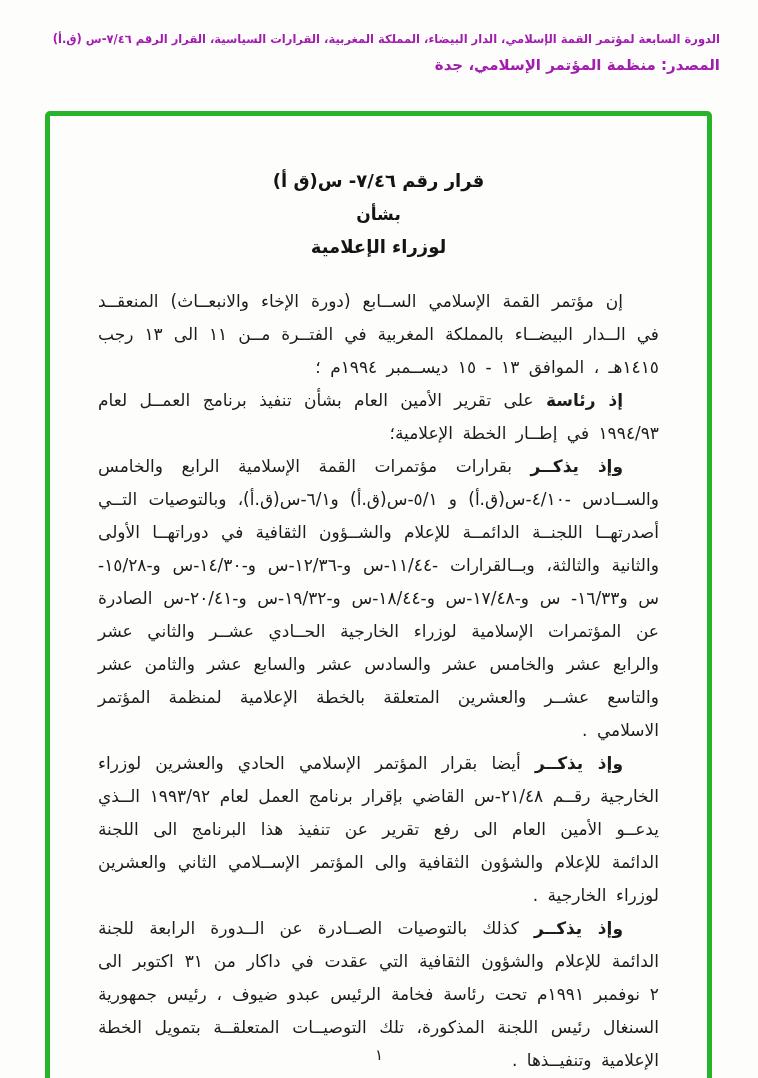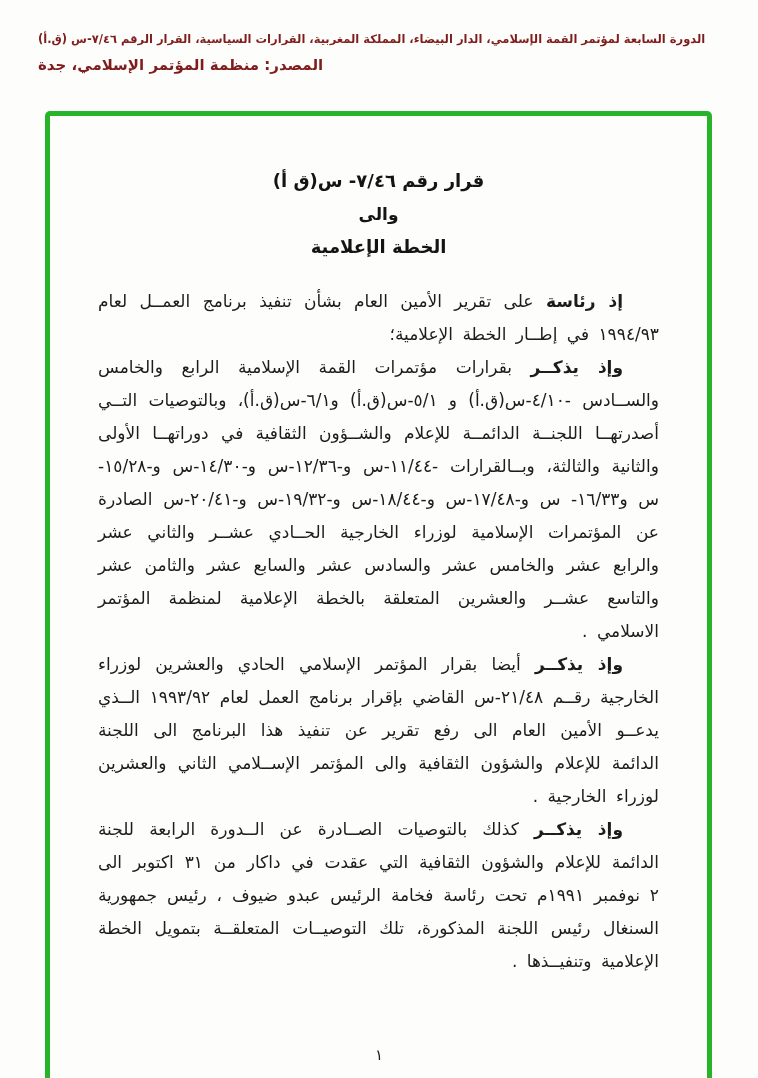--- a/index.html
+++ b/index.html
@@ -8,21 +8,21 @@
     position:relative;
     width:758px; height:1078px;
     margin:0 auto;
     background:#fdfdfb;
     font-family:"DejaVu Sans", sans-serif;
     color:var(--ink, #1b1b1b);
     overflow:hidden;
   }
   .doc-header {
     position:absolute; top:32px; left:38px; right:38px;
-    text-align:left; direction:rtl; color:#7f1d1d;
+    text-align:right; direction:rtl; color:#a21caf;
   }
   .header-line1 { font-size:11.5px; font-weight:bold; letter-spacing:.1px; }
   .header-line2 { font-size:15px; font-weight:bold; margin-top:10px; }
   .green-frame {
     position:absolute; left:45px; top:111px;
     width:667px; height:1038px;
     background:#fdfdfc;
     border:5px solid var(--frame-green, #27b42a);
     border-radius:5px;
     overflow:hidden;
@@ -60,25 +60,26 @@
   <header class="doc-header">
     <div class="header-line1">الدورة السابعة لمؤتمر القمة الإسلامي، الدار البيضاء، المملكة المغربية، القرارات السياسية، القرار الرقم ٧/٤٦-س (ق.أ)</div>
     <div class="header-line2">المصدر:  منظمة المؤتمر الإسلامي، جدة</div>
   </header>
 
   <div class="green-frame">
     <div class="doc-content" dir="rtl">
 
       <div class="title-block">
         <div class="title-line1">قرار رقم ٧/٤٦- س(ق أ)</div>
-        <div class="title-line2">والى</div>
-        <div class="title-line3">الخطة الإعلامية</div>
+        <div class="title-line2">بشأن</div>
+        <div class="title-line3">لوزراء الإعلامية</div>
       </div>
 
       <div class="paragraphs">
+        <p><strong class="lead"></strong><span>إن مؤتمر القمة الإسلامي الســابع (دورة الإخاء والانبعــاث) المنعقــد في الــدار البيضــاء بالمملكة المغربية في الفتــرة مــن ١١ الى ١٣ رجب ١٤١٥هـ ، الموافق ١٣ - ١٥ ديســمبر ١٩٩٤م ؛</span></p>
         <p><strong class="lead">إذ رئاسة</strong><span> على تقرير الأمين العام بشأن تنفيذ برنامج العمــل لعام ١٩٩٤/٩٣ في إطــار الخطة الإعلامية؛</span></p>
         <p><strong class="lead">وإذ يذكــر</strong><span> بقرارات مؤتمرات القمة الإسلامية الرابع والخامس والســادس -٤/١٠-س(ق.أ) و ٥/١-س(ق.أ) و٦/١-س(ق.أ)، وبالتوصيات التــي أصدرتهــا اللجنــة الدائمــة للإعلام والشــؤون الثقافية في دوراتهــا الأولى والثانية والثالثة، وبــالقرارات -١١/٤٤-س و-١٢/٣٦-س و-١٤/٣٠-س و-١٥/٢٨-س و١٦/٣٣- س و-١٧/٤٨-س و-١٨/٤٤-س و-١٩/٣٢-س و-٢٠/٤١-س الصادرة عن المؤتمرات الإسلامية لوزراء الخارجية الحــادي عشــر والثاني عشر والرابع عشر والخامس عشر والسادس عشر والسابع عشر والثامن عشر والتاسع عشــر والعشرين المتعلقة بالخطة الإعلامية لمنظمة المؤتمر الاسلامي .</span></p>
         <p><strong class="lead">وإذ يذكــر</strong><span> أيضا بقرار المؤتمر الإسلامي الحادي والعشرين لوزراء الخارجية رقــم ٢١/٤٨-س القاضي بإقرار برنامج العمل لعام ١٩٩٣/٩٢ الــذي يدعــو الأمين العام الى رفع تقرير عن تنفيذ هذا البرنامج الى اللجنة الدائمة للإعلام والشؤون الثقافية والى المؤتمر الإســلامي الثاني والعشرين لوزراء الخارجية .</span></p>
         <p><strong class="lead">وإذ يذكــر</strong><span> كذلك بالتوصيات الصــادرة عن الــدورة الرابعة للجنة الدائمة للإعلام والشؤون الثقافية التي عقدت في داكار من ٣١ اكتوبر الى ٢ نوفمبر ١٩٩١م تحت رئاسة فخامة الرئيس عبدو ضيوف ، رئيس جمهورية السنغال رئيس اللجنة المذكورة، تلك التوصيــات المتعلقــة بتمويل الخطة الإعلامية وتنفيــذها .</span></p>
       </div>
 
     </div>
   </div>
 
   <div class="page-number">١</div>

